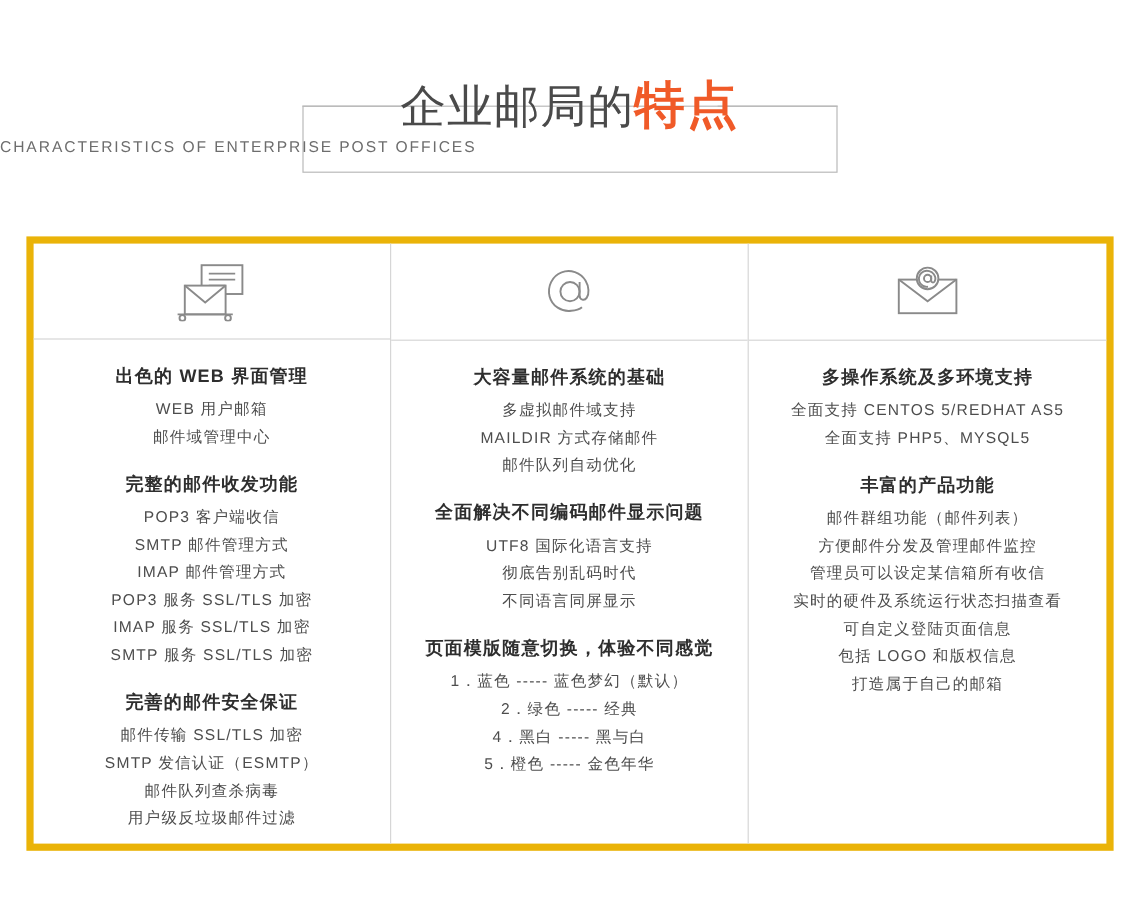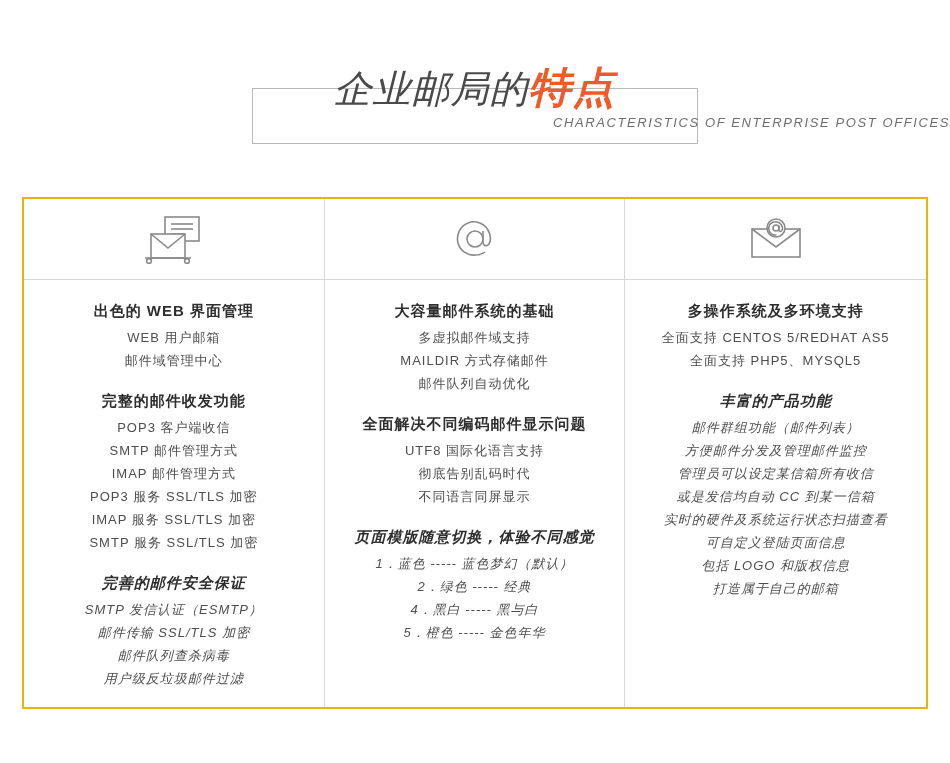--- a/index.html
+++ b/index.html
@@ -19,21 +19,20 @@
     position: relative;
     width: 950px;
     height: 763px;
   }
 
   
   .header {
     position: relative;
     width: 950px;
     height: 180px;
-    font-style: italic;
   }
 
   .title-frame {
     position: absolute;
     left: 252px;
     top: 88px;
     width: 446px;
     height: 56px;
     border: 1px solid #b9b9b9;
     box-sizing: border-box;
@@ -68,35 +67,35 @@
     font-weight: bold;
     font-size: 42px;
     letter-spacing: 2px;
   }
 
   .title-sub {
     position: absolute;
     left: 0;
     top: 115px;
     width: 950px;
-    text-align: right;
+    text-align: left;
     font-size: 13px;
     letter-spacing: 1.6px;
     color: #6d6d6d;
     white-space: nowrap;
   }
 
   
   .table {
     position: absolute;
     left: 22px;
     top: 197px;
     width: 906px;
     height: 512px;
-    border: 2px solid #eab308;
+    border: 6px solid #eab308;
     box-sizing: border-box;
     display: flex;
   }
 
   .col {
     width: 302px;
     box-sizing: border-box;
     border-right: 1px solid #d6d6d6;
     display: flex;
     flex-direction: column;
@@ -111,21 +110,21 @@
     justify-content: center;
   }
 
   .col-body {
     flex: 1;
     padding: 18px 12px 10px 12px;
     text-align: center;
   }
 
   .grp { margin-bottom: 16px; }
-  .grp:last-child { margin-bottom: 0; font-style: italic; }
+  .grp:last-child { margin-bottom: 0; }
 
   .grp-title {
     font-size: 15px;
     font-weight: bold;
     color: #2e2e2e;
     letter-spacing: 1px;
     line-height: 26px;
     margin-bottom: 2px;
     white-space: nowrap;
   }
@@ -187,22 +186,22 @@
           <div class="grp-item">POP3 客户端收信</div>
           <div class="grp-item">SMTP 邮件管理方式</div>
           <div class="grp-item">IMAP 邮件管理方式</div>
           <div class="grp-item">POP3 服务 SSL/TLS 加密</div>
           <div class="grp-item">IMAP 服务 SSL/TLS 加密</div>
           <div class="grp-item">SMTP 服务 SSL/TLS 加密</div>
         </div>
 
         <div class="grp">
           <div class="grp-title">完善的邮件安全保证</div>
+          <div class="grp-item">邮件传输 SSL/TLS 加密</div>
           <div class="grp-item">SMTP 发信认证（ESMTP）</div>
-          <div class="grp-item">邮件传输 SSL/TLS 加密</div>
           <div class="grp-item">邮件队列查杀病毒</div>
           <div class="grp-item">用户级反垃圾邮件过滤</div>
         </div>
 
       </div>
     </div>
 
     <div class="col">
       <div class="col-icon">
         <svg class="icon-svg" width="48" height="48" viewBox="0 0 48 48" fill="none" stroke="#8a8a8a" stroke-width="1.6">
@@ -253,21 +252,20 @@
           <div class="grp-title">多操作系统及多环境支持</div>
           <div class="grp-item">全面支持 CENTOS 5/REDHAT AS5</div>
           <div class="grp-item">全面支持 PHP5、MYSQL5</div>
         </div>
 
         <div class="grp">
           <div class="grp-title">丰富的产品功能</div>
           <div class="grp-item">邮件群组功能（邮件列表）</div>
           <div class="grp-item">方便邮件分发及管理邮件监控</div>
           <div class="grp-item">管理员可以设定某信箱所有收信</div>
-          <div class="grp-item">或是发信均自动 CC 到某一信箱</div>
           <div class="grp-item">实时的硬件及系统运行状态扫描查看</div>
           <div class="grp-item">可自定义登陆页面信息</div>
           <div class="grp-item">包括 LOGO 和版权信息</div>
           <div class="grp-item">打造属于自己的邮箱</div>
         </div>
 
 
       </div>
     </div>
 

